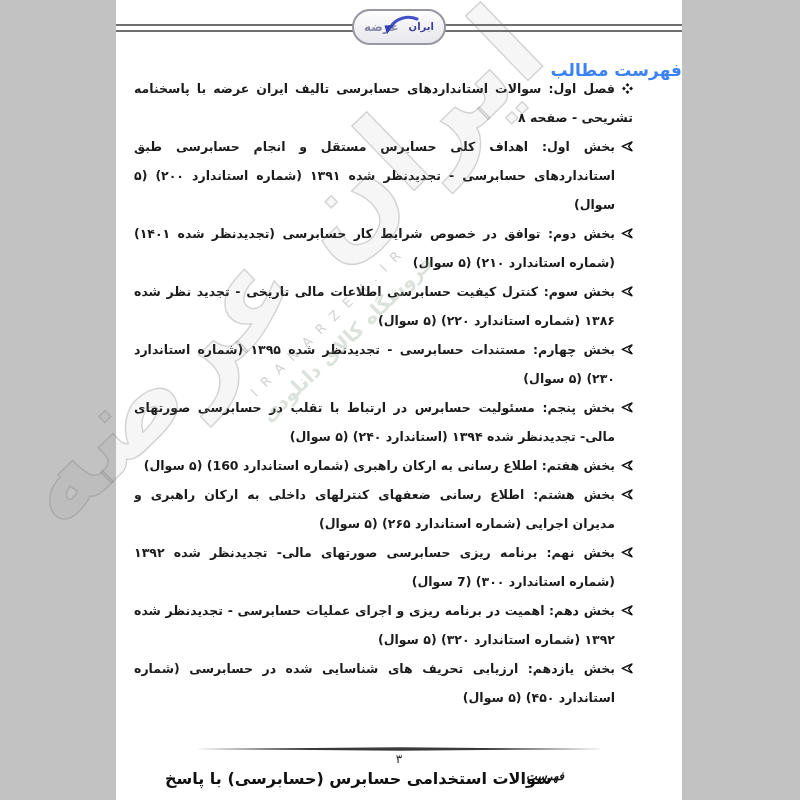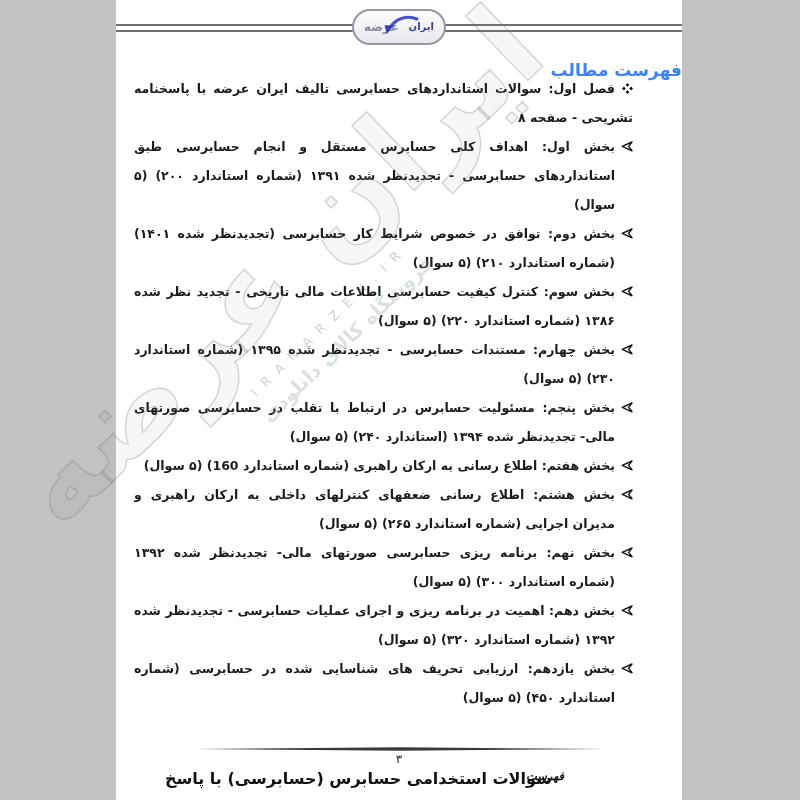--- a/index.html
+++ b/index.html
@@ -148,21 +148,21 @@
     <div class="toc-item">
       <span class="arrow-bullet"><svg width="13" height="11" viewBox="0 0 13 11">
             <path d="M12 1 L2.2 5.4 L12 9.8 L8.6 5.4 Z" fill="none" stroke="#141414" stroke-width="1.4" stroke-linejoin="round"></path>
           </svg></span>
       <span>بخش هشتم: اطلاع رسانی ضعفهای کنترلهای داخلی به ارکان راهبری و مدیران اجرایی (شماره استاندارد ۲۶۵) (۵ سوال)</span>
     </div>
     <div class="toc-item">
       <span class="arrow-bullet"><svg width="13" height="11" viewBox="0 0 13 11">
             <path d="M12 1 L2.2 5.4 L12 9.8 L8.6 5.4 Z" fill="none" stroke="#141414" stroke-width="1.4" stroke-linejoin="round"></path>
           </svg></span>
-      <span>بخش نهم: برنامه ریزی حسابرسی صورتهای مالی- تجدیدنظر شده ۱۳۹۲ (شماره استاندارد ۳۰۰) (۵ سوال)</span>
+      <span>بخش نهم: برنامه ریزی حسابرسی صورتهای مالی- تجدیدنظر شده ۱۳۹۲ (شماره استاندارد ۳۰۰) (7 سوال)</span>
     </div>
     <div class="toc-item">
       <span class="arrow-bullet"><svg width="13" height="11" viewBox="0 0 13 11">
             <path d="M12 1 L2.2 5.4 L12 9.8 L8.6 5.4 Z" fill="none" stroke="#141414" stroke-width="1.4" stroke-linejoin="round"></path>
           </svg></span>
       <span>بخش دهم: اهمیت در برنامه ریزی و اجرای عملیات حسابرسی - تجدیدنظر شده ۱۳۹۲ (شماره استاندارد ۳۲۰) (۵ سوال)</span>
     </div>
     <div class="toc-item">
       <span class="arrow-bullet"><svg width="13" height="11" viewBox="0 0 13 11">
             <path d="M12 1 L2.2 5.4 L12 9.8 L8.6 5.4 Z" fill="none" stroke="#141414" stroke-width="1.4" stroke-linejoin="round"></path>

